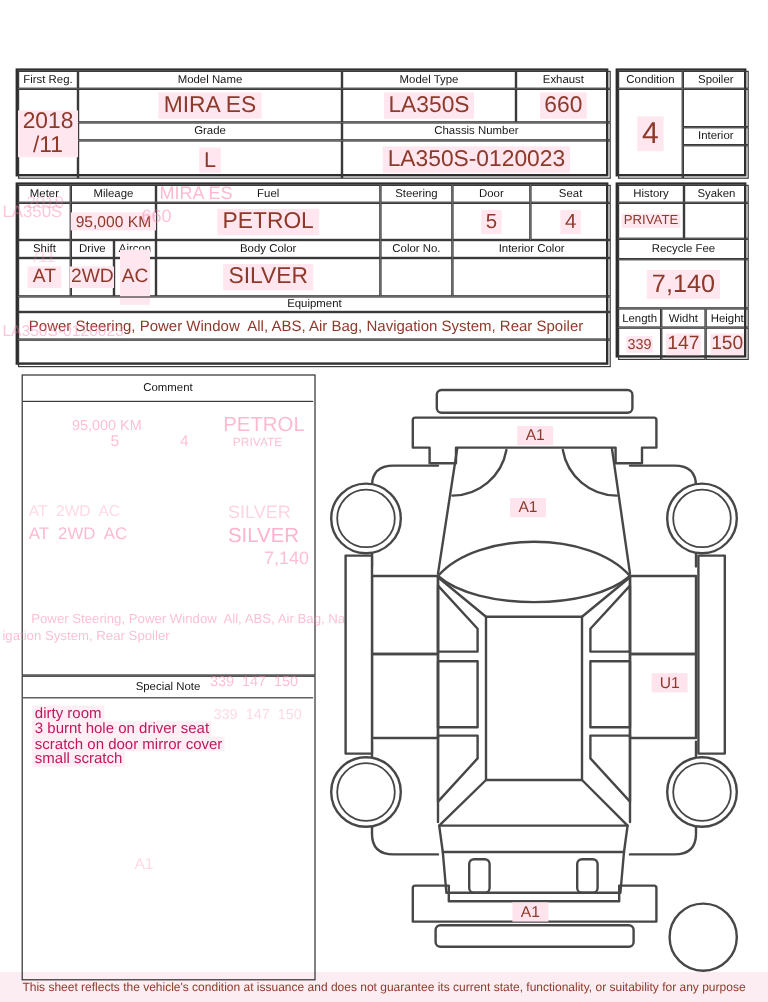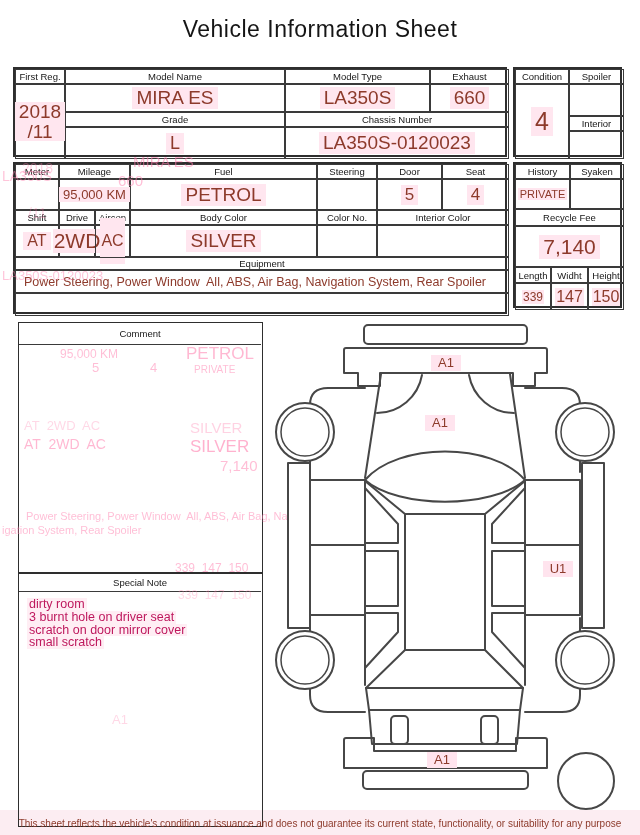--- a/index.html
+++ b/index.html
@@ -1,20 +1,20 @@
 <!DOCTYPE html>
 <html><head>
 <meta charset="utf-8">
 <style>
   html,body{margin:0;padding:0;background:#fff;}
   .page{position:relative;width:640px;height:835px;background:#ffffff;overflow:hidden;
         font-family:"Liberation Sans",sans-serif;color:#111;}
   .title{position:absolute;top:16px;left:0;width:100%;text-align:center;
          font-size:23px;color:#151515;letter-spacing:0.5px;}
-  .box{position:absolute;box-sizing:border-box;border:2px solid #2e2e2e;background:transparent;margin-top:10px;}
+  .box{position:absolute;box-sizing:border-box;border:2px solid #2e2e2e;background:transparent;}
   .cell{position:absolute;box-sizing:border-box;border:1px solid #3a3a3a;
         display:flex;align-items:center;justify-content:center;overflow:visible;}
   .nob{border:none;}
   .hdr{font-size:9.5px;color:#161616;white-space:pre;}
   .val{color:#8d3a2b;}
   .hl{background:#ffe6ef;padding:0 4px;white-space:pre;}
   .pre2{white-space:pre-line;text-align:center;line-height:1.04;}
   .ghost{position:absolute;color:#ff7fae;white-space:pre;z-index:1;}
   .notes{position:absolute;left:8px;top:8px;color:#be185d;font-size:12.5px;line-height:12.8px;}
   .notes div{background:#ffeef4;display:table;padding:0 2px;}
@@ -46,21 +46,20 @@
       <span class="ghost" style="left: 190px; top: 419px; font-size: 15px; opacity: 0.35;">SILVER</span>
       <span class="ghost" style="left: 190px; top: 437px; font-size: 17px; opacity: 0.6;">SILVER</span>
       <span class="ghost" style="left: 220px; top: 457px; font-size: 15px; opacity: 0.5;">7,140</span>
       <span class="ghost" style="left: 26px; top: 510px; font-size: 11px; opacity: 0.5;">Power Steering, Power Window  All, ABS, Air Bag, Nav</span>
       <span class="ghost" style="left: 2px; top: 524px; font-size: 11px; opacity: 0.5;">igation System, Rear Spoiler</span>
       <span class="ghost" style="left: 175px; top: 561px; font-size: 12px; opacity: 0.5;">339  147  150</span>
       <span class="ghost" style="left: 178px; top: 588px; font-size: 12px; opacity: 0.3;">339  147  150</span>
       <span class="ghost" style="left: 112px; top: 712px; font-size: 13px; opacity: 0.3;">A1</span>
     </div>
 
-  <div class="title">Vehicle Information Sheet</div>
 
   <div class="box" style="left:13px;top:57px;width:494px;height:90px">
     <div class="cell hdr" style="left:0;top:0;width:50px;height:15px">First Reg.</div>
     <div class="cell val" style="left:0;top:15px;width:50px;height:75px;font-size:19px">
         <span class="hl pre2">2018
 /11</span>
       </div>
     <div class="cell hdr" style="left:50px;top:0;width:220px;height:15px">Model Name</div>
     <div class="cell val" style="left:50px;top:15px;width:220px;height:28px;font-size:19px">
         <span class="hl">MIRA ES</span>
@@ -120,21 +119,21 @@
     <div class="cell hdr" style="left:0;top:46px;width:44px;height:15px">Shift</div>
     <div class="cell hdr" style="left:44px;top:46px;width:36px;height:15px">Drive</div>
     <div class="cell hdr" style="left:80px;top:46px;width:35px;height:15px">Aircon</div>
     <div class="cell hdr" style="left:115px;top:46px;width:187px;height:15px">Body Color</div>
     <div class="cell hdr" style="left:302px;top:46px;width:60px;height:15px">Color No.</div>
     <div class="cell hdr" style="left:362px;top:46px;width:132px;height:15px">Interior Color</div>
 
     <div class="cell val" style="left:0;top:61px;width:44px;height:32px;font-size:16px">
         <span class="hl">AT</span>
       </div>
-    <div class="cell val" style="left:44px;top:61px;width:36px;height:32px;font-size:21px">
+    <div class="cell val" style="left:44px;top:61px;width:36px;height:32px;font-size:16px">
         <span class="hl" style="padding:0 1px">2WD</span>
       </div>
     <div class="cell val" style="left:80px;top:61px;width:35px;height:32px;font-size:16px">
         <span class="hl" style="padding:14px 1px">AC</span>
       </div>
     <div class="cell val" style="left:115px;top:61px;width:187px;height:32px;font-size:19px">
         <span class="hl">SILVER</span>
       </div>
     <div class="cell val" style="left:302px;top:61px;width:60px;height:32px"></div>
     <div class="cell val" style="left:362px;top:61px;width:132px;height:32px"></div>

